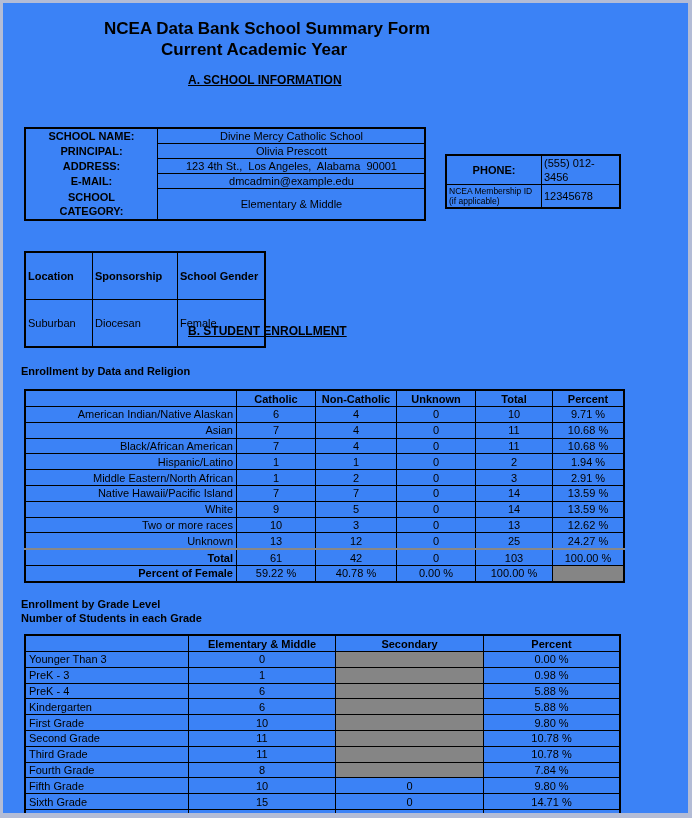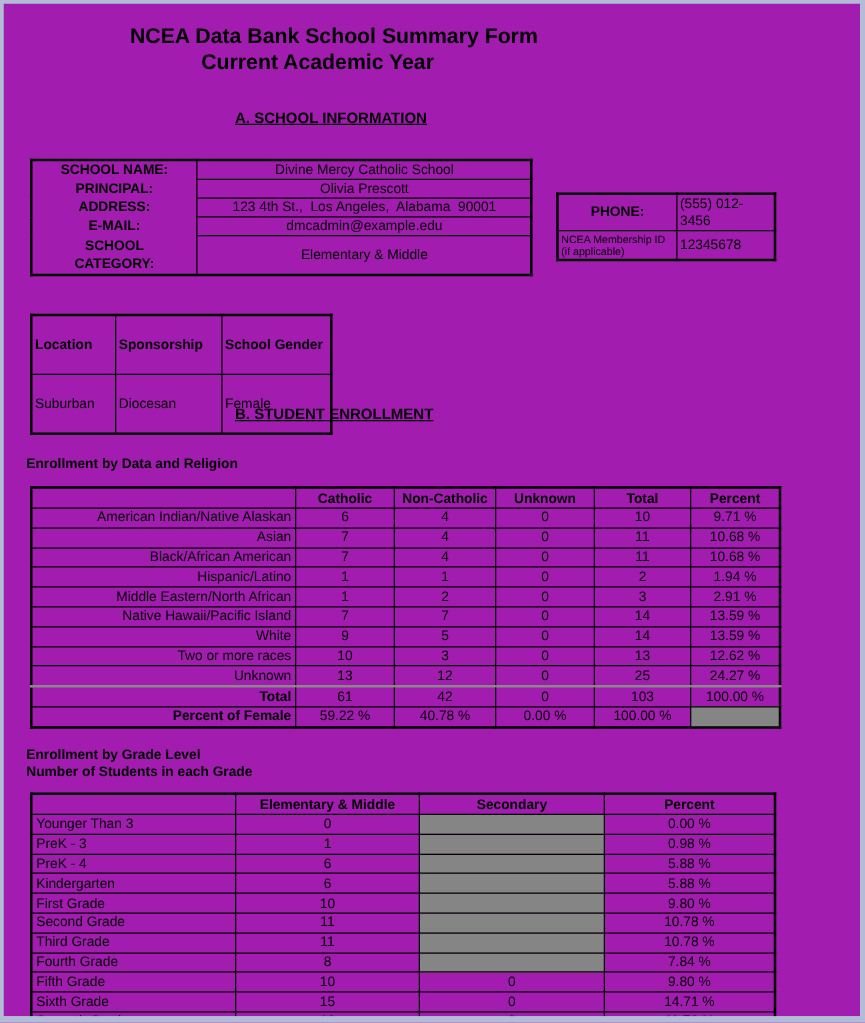--- a/index.html
+++ b/index.html
@@ -5,21 +5,21 @@
   html, body { margin: 0; padding: 0; }
   body {
     width: 692px; height: 818px; overflow: hidden;
     background: #b3bcd6;
     font-family: "Liberation Sans", sans-serif;
     color: #000;
     position: relative;
   }
   .page {
     position: absolute; left: 3px; top: 3px; width: 685px; height: 810px;
-    background: #a21caf; overflow: hidden;
+    background: #3b82f6; overflow: hidden;
   }
   .bottom-bar {
     position: absolute; left: 0; top: 813px; width: 692px; height: 5px; background: #b3bcd6;
   }
   .title {
     position: absolute; left: 101px; top: 15px; font-size: 17px; font-weight: bold; line-height: 21px;
   }
   .subtitle {
     position: absolute; left: 158px; top: 36px; font-size: 17px; font-weight: bold; line-height: 21px;
   }
@@ -68,21 +68,21 @@
   .grade-table .c1 { width: 140px; }
   .grade-table .c2 { width: 141px; }
 </style>
 </head>
 <body>
 
 <div class="page">
   <div class="title">NCEA Data Bank School Summary Form</div>
   <div class="subtitle">Current Academic Year</div>
 
-  <div class="section-head" style="left:185px; top:84px;">A. SCHOOL INFORMATION</div>
+  <div class="section-head" style="left:185px; top:70px;">A. SCHOOL INFORMATION</div>
 
   <table class="info-table">
     <tbody>
         <tr>
       <td class="lbl">SCHOOL NAME:</td>
       <td class="val">Divine Mercy Catholic School</td>
     </tr>
     <tr>
       <td class="lbl">PRINCIPAL:</td>
       <td class="val">Olivia Prescott</td>

